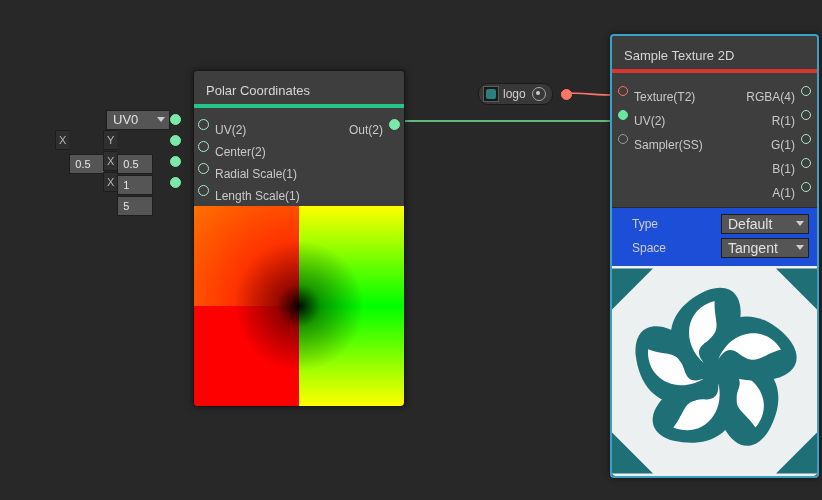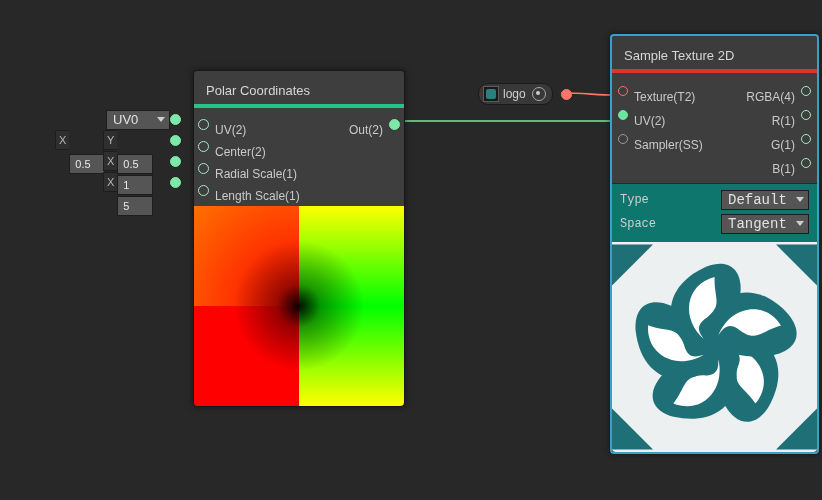--- a/index.html
+++ b/index.html
@@ -146,23 +146,22 @@
   }
   .st2d-ports .col { flex: 1; }
   .st2d-ports .col.right { text-align: right; }
   .st2d .port-row { height: 24px; }
   .st2d .port-dot { width: 8px; height: 8px; }
   .slot-filled { background: #69e6a0; border-color: #69e6a0; }
   .slot-red { border-color: #ff6e64; }
   .slot-gray { border-color: #9a9a9a; }
   .st2d .divider { height: 1px; background: #2a2a2a; }
   .st2d-settings {
-    padding: 4px 8px 6px 8px;
-    background: #0f766e;
-    font-family: Liberation Mono, monospace;
+    padding: 4px 8px 6px 20px;
+    background: #1d4ed8;
   }
   .st2d-settings .row {
     display: flex; align-items: center; height: 24px; justify-content: space-between;
   }
   .dd {
     background: #555555; color: #e2e2e2; font-size: 14px;
     height: 18px; line-height: 18px; padding: 0 16px 0 6px;
     border: 1px solid #1d1d1d; position: relative; min-width: 64px; margin-left: 48px;
   }
   .dd .tri {
@@ -291,20 +290,24 @@
         <div class="port-row right">
           <span class="port-label">R(1)</span>
           <span class="port-dot"></span>
         </div>
         <div class="port-row right">
           <span class="port-label">G(1)</span>
           <span class="port-dot"></span>
         </div>
         <div class="port-row right">
           <span class="port-label">B(1)</span>
+          <span class="port-dot"></span>
+        </div>
+        <div class="port-row right">
+          <span class="port-label">A(1)</span>
           <span class="port-dot"></span>
         </div>
       </div>
     </div>
     <div class="divider"></div>
     <div class="st2d-settings">
       <div class="row">
         <span>Type</span>
         <span class="dd">
           <span>Default</span>

